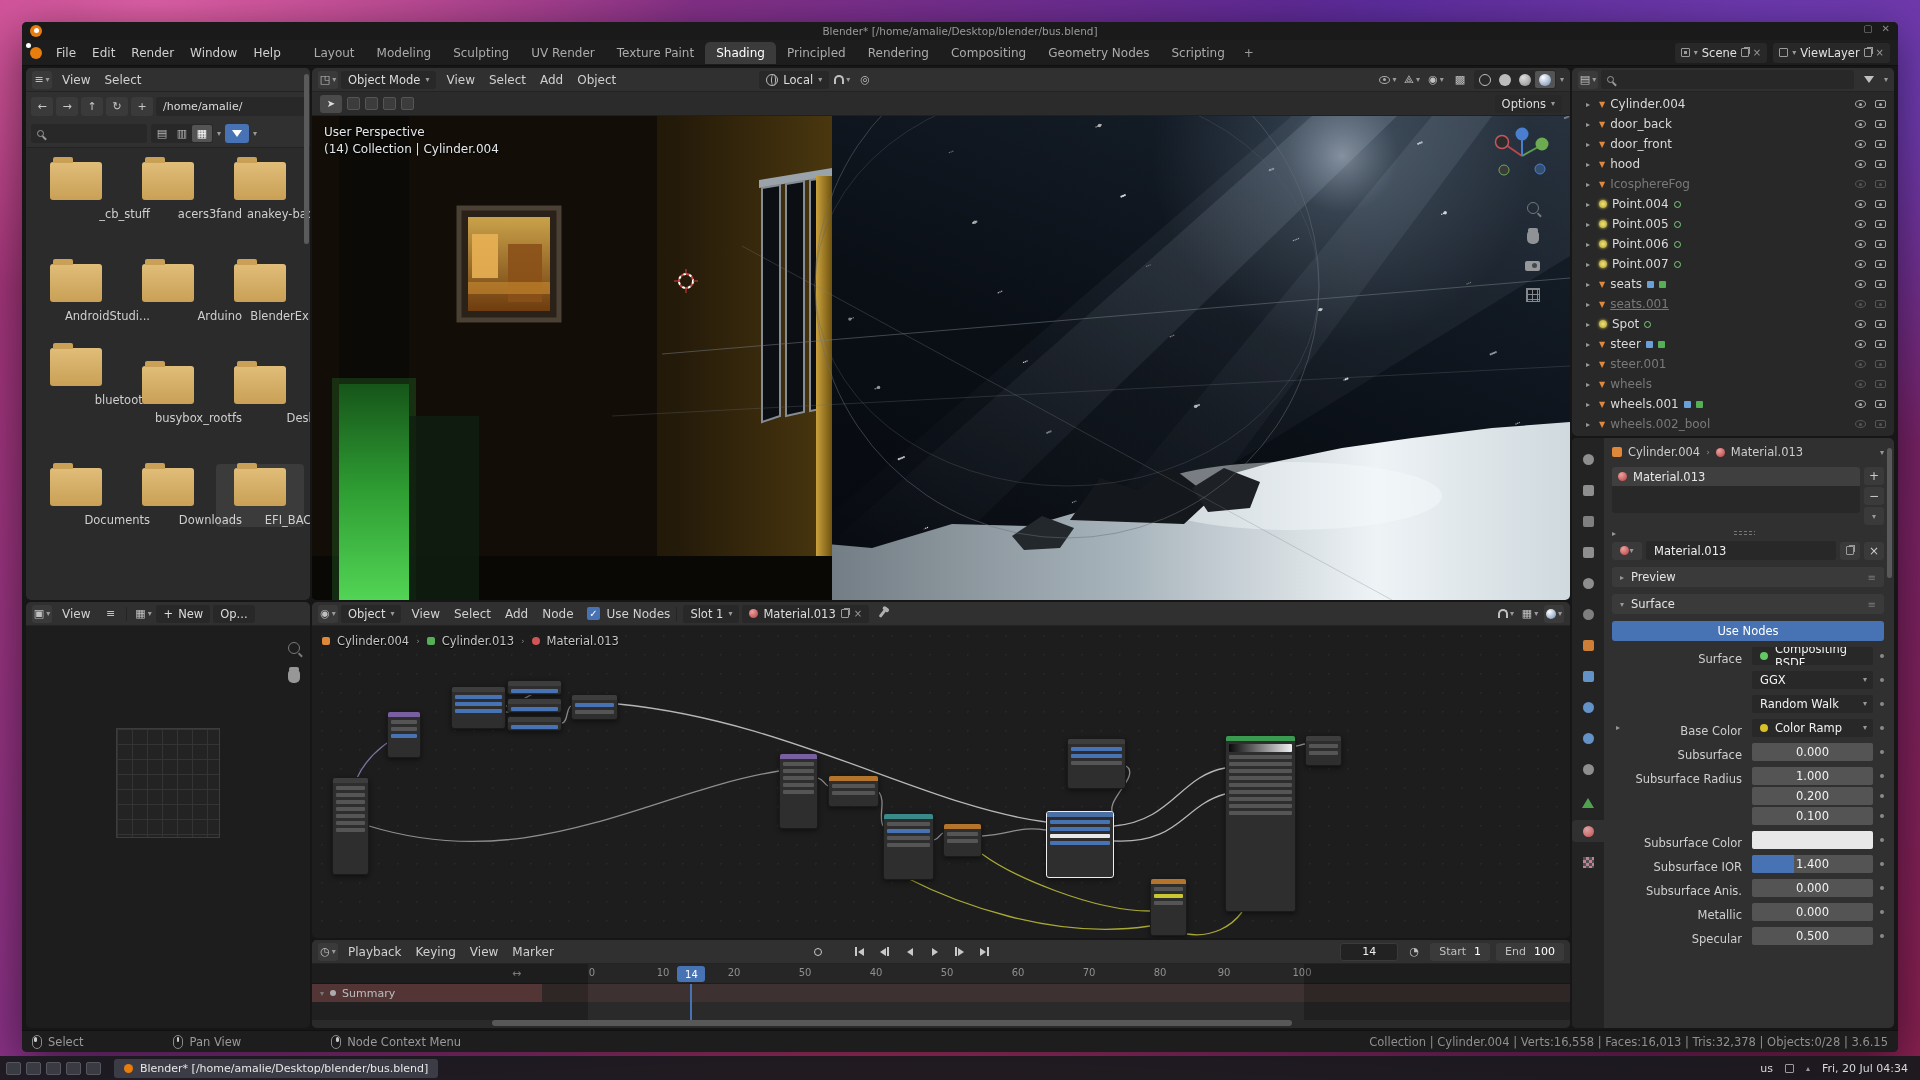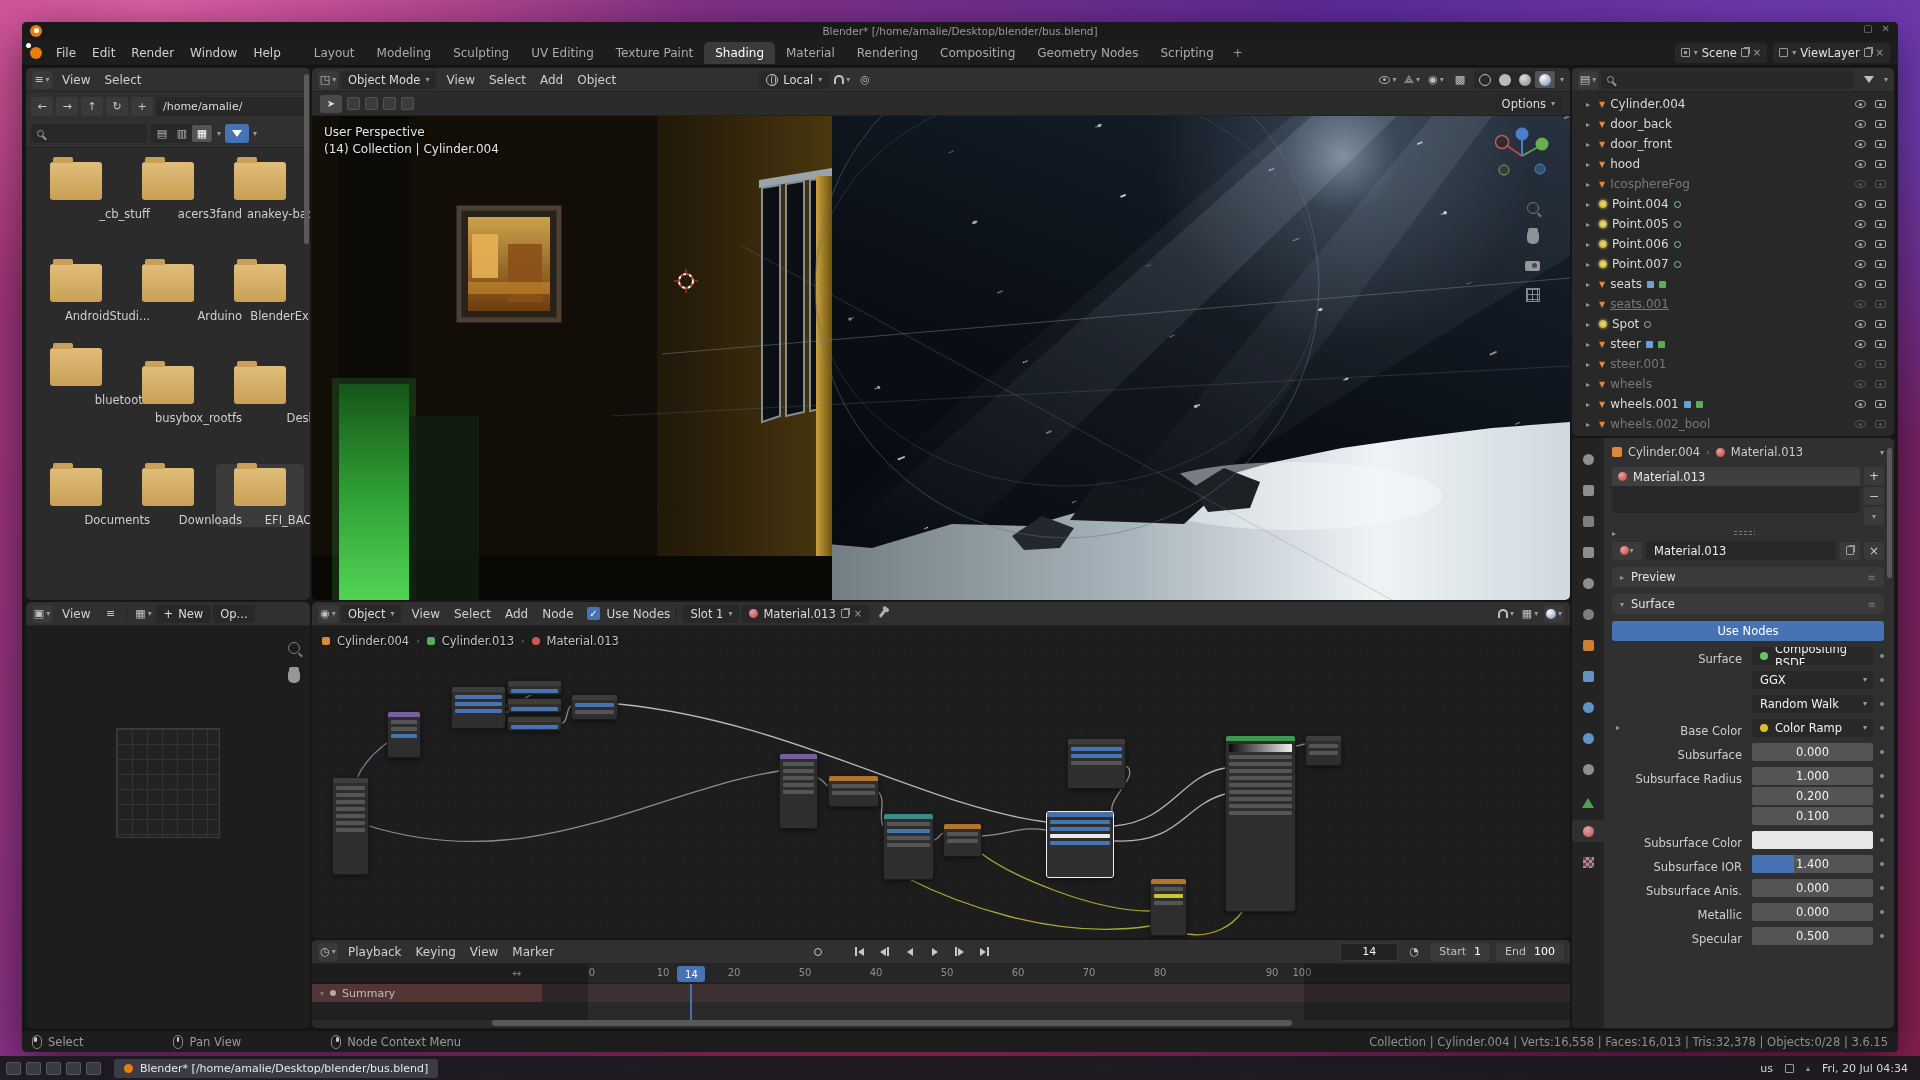--- a/index.html
+++ b/index.html
@@ -207,24 +207,24 @@
           <span class="menu-item">File</span>
           <span class="menu-item">Edit</span>
           <span class="menu-item">Render</span>
           <span class="menu-item">Window</span>
           <span class="menu-item">Help</span>
         </span>
     <span class="tabs" id="tabs">
           <span class="tab">Layout</span>
           <span class="tab">Modeling</span>
           <span class="tab">Sculpting</span>
-          <span class="tab">UV Editing</span>
+          <span class="tab">UV Render</span>
           <span class="tab">Texture Paint</span>
           <span class="tab active">Shading</span>
-          <span class="tab">Material</span>
+          <span class="tab">Principled</span>
           <span class="tab">Rendering</span>
           <span class="tab">Compositing</span>
           <span class="tab">Geometry Nodes</span>
           <span class="tab">Scripting</span>
         </span>
     <span class="tab-add">+</span>
     <span class="tb-right">
       <span class="widget">
         <span class="icon-sq dot"></span>
             <span class="carett">▾</span>
@@ -911,21 +911,21 @@
       <span style="position:absolute;left:200px;top:3px;color:#9a9a9a;font-size:11px">↔</span>
     <span class="tick" style="left: 280px;">0</span>
           <span class="tick" style="left: 351px;">10</span>
           <span class="tick" style="left: 422px;">20</span>
           <span class="tick" style="left: 493px;">50</span>
           <span class="tick" style="left: 564px;">40</span>
           <span class="tick" style="left: 635px;">50</span>
           <span class="tick" style="left: 706px;">60</span>
           <span class="tick" style="left: 777px;">70</span>
           <span class="tick" style="left: 848px;">80</span>
-          <span class="tick" style="left: 960px;">90</span>
+          <span class="tick" style="left: 912px;">90</span>
           <span class="tick" style="left: 990px;">100</span>
         </div>
     <div class="tl-chan">
       <div class="sum-strip"></div>
       <div class="sum-label">
         <span class="carett">▾</span>
         <span style="width:6px;height:6px;border-radius:50%;background:#ddd"></span>
         <span>Summary</span>
       </div>
       <div class="tl-scroll"></div>

